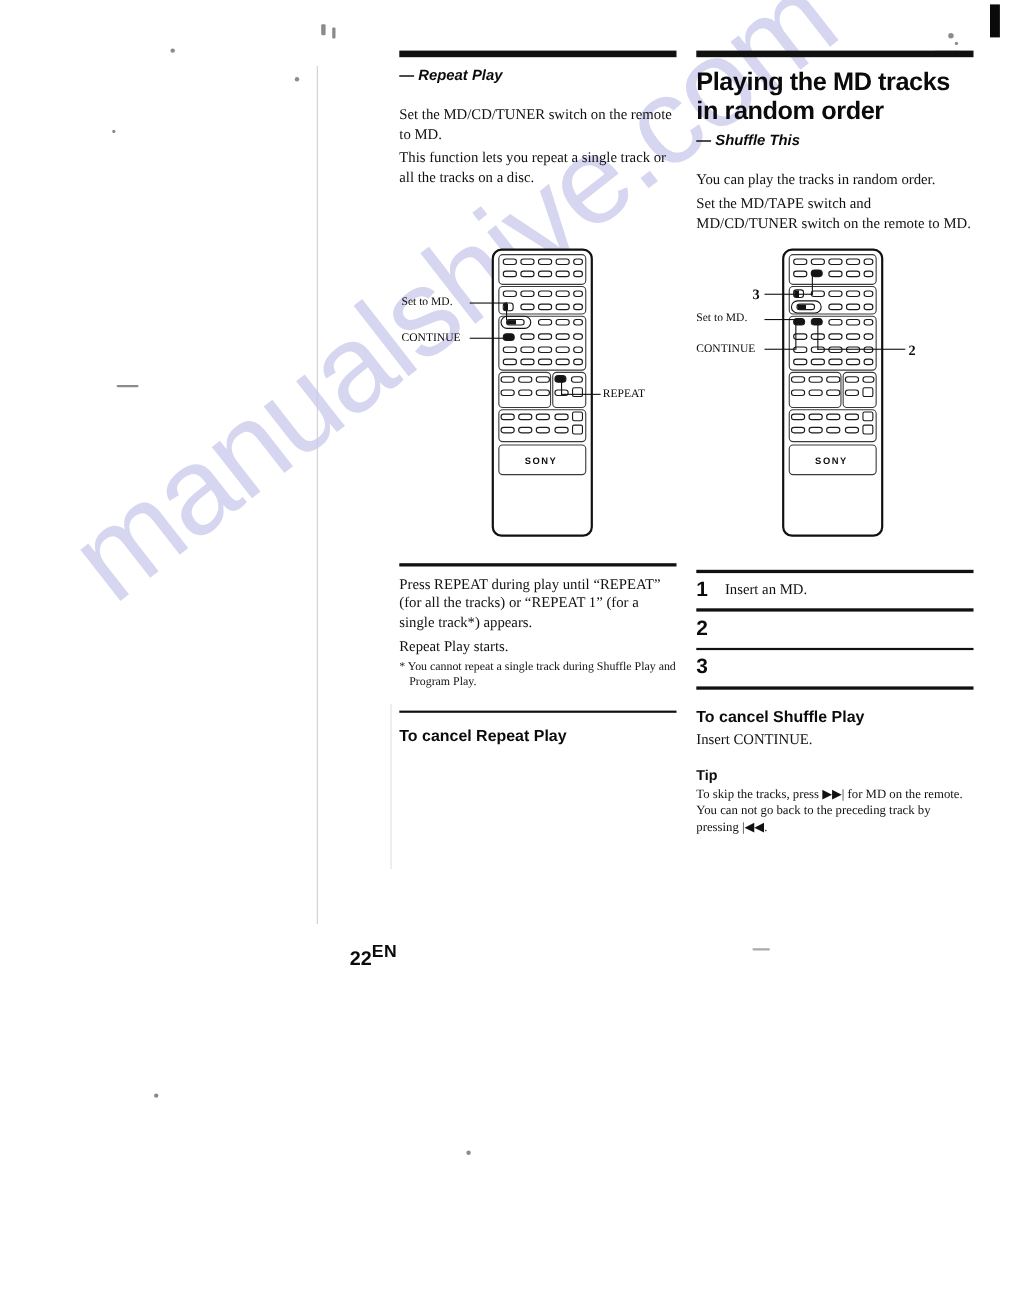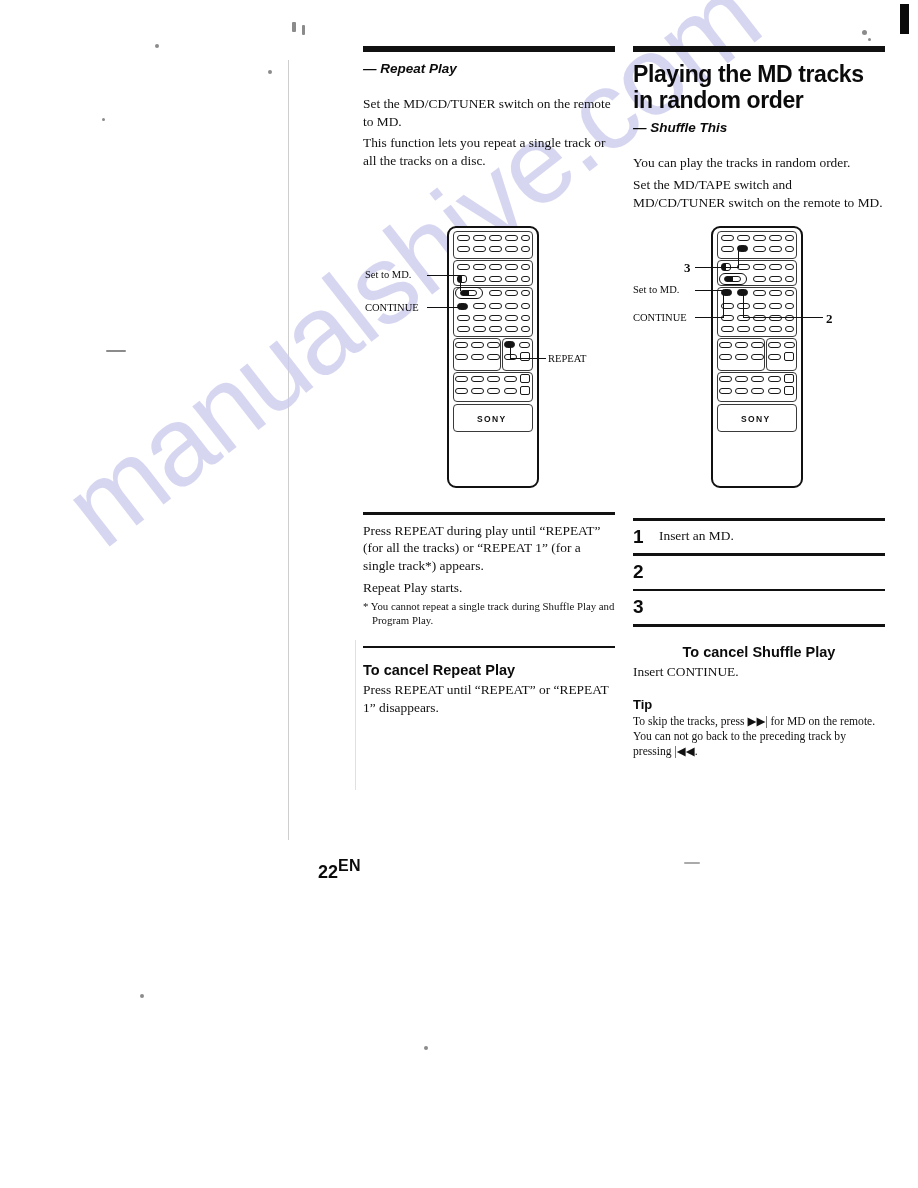--- a/index.html
+++ b/index.html
@@ -368,21 +368,20 @@
     <div class="lead-v" style="left:147px;top:121px;height:14px;"></div>
   </div>
 
   <div class="col col-left" style="top:512px;">
     <div class="rule-step"></div>
     <p class="body" style="margin-top:7px;">Press REPEAT during play until “REPEAT” (for all the tracks) or “REPEAT 1” (for a single track*) appears.</p>
     <p class="body">Repeat Play starts.</p>
     <p class="footnote">* You cannot repeat a single track during Shuffle Play and Program Play.</p>
     <div class="rule-thin" style="margin-top:18px;"></div>
     <div class="subhead" style="margin-top:14px;">To cancel Repeat Play</div>
-    <p class="body">Press REPEAT until “REPEAT” or “REPEAT 1” disappears.</p>
   </div>
 
   <div class="col col-right">
     <div class="rule-heavy"></div>
     <h1 class="sec-title">Playing the MD tracks in random order</h1>
     <div class="sec-sub">— Shuffle This</div>
     <p class="body">You can play the tracks in random order.</p>
     <p class="body">Set the MD/TAPE switch and MD/CD/TUNER switch on the remote to MD.</p>
   </div>
 
@@ -498,21 +497,21 @@
     <div class="rule-step"></div>
     <div class="step">
       <div class="step-num">2</div>
     </div>
     <div class="rule-step"></div>
     <div class="step">
       <div class="step-num">3</div>
     </div>
     <div class="rule-step"></div>
 
-    <div class="subhead" style="margin-top:17px;text-align:center;">To cancel Shuffle Play</div>
+    <div class="subhead" style="margin-top:17px;">To cancel Shuffle Play</div>
     <p class="body">Insert CONTINUE.</p>
 
     <div class="tip-head" style="margin-top:16px;">Tip</div>
     <p class="tip-body">To skip the tracks, press ▶▶| for MD on the remote. You can not go back to the preceding track by pressing |◀◀.</p>
   </div>
 
   <div class="pagenum">
     <span>22</span><sup>EN</sup>
   </div>
 

